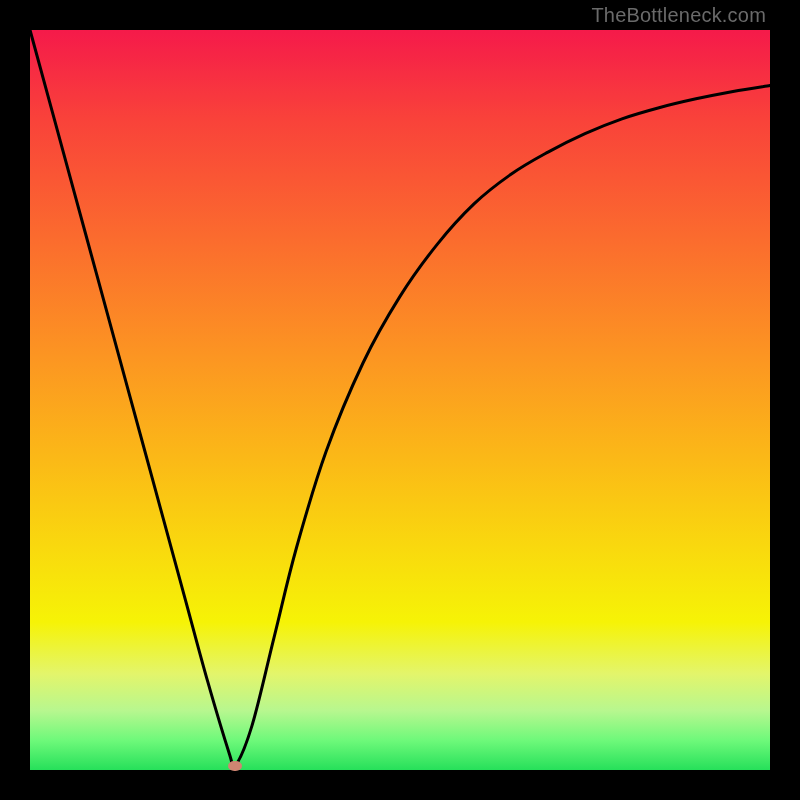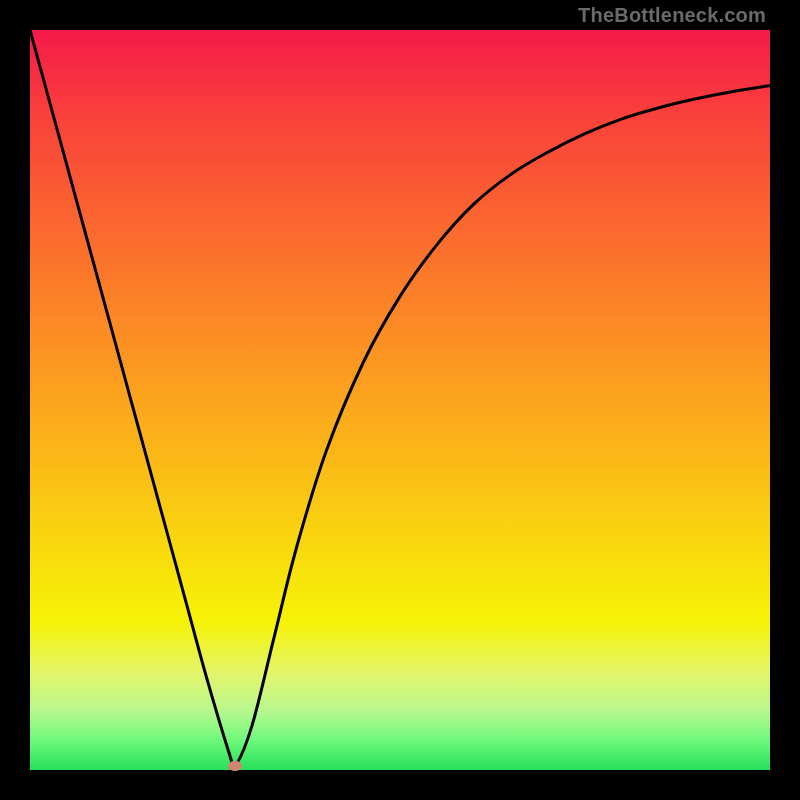--- a/index.html
+++ b/index.html
@@ -38,21 +38,21 @@
       #6ef97a 96%,
       #26e05a 100%
     );
   }
   .watermark {
     position: absolute;
     top: 4px;
     right: 34px;
     color: #6a6a6a;
     font-size: 20px;
-    font-weight: 700;
+    font-weight: 400;
     letter-spacing: 0.2px;
     user-select: none;
     text-align: center;
   }
   svg.curve {
     position: absolute;
     left: 0;
     top: 0;
     width: 740px;
     height: 740px;

